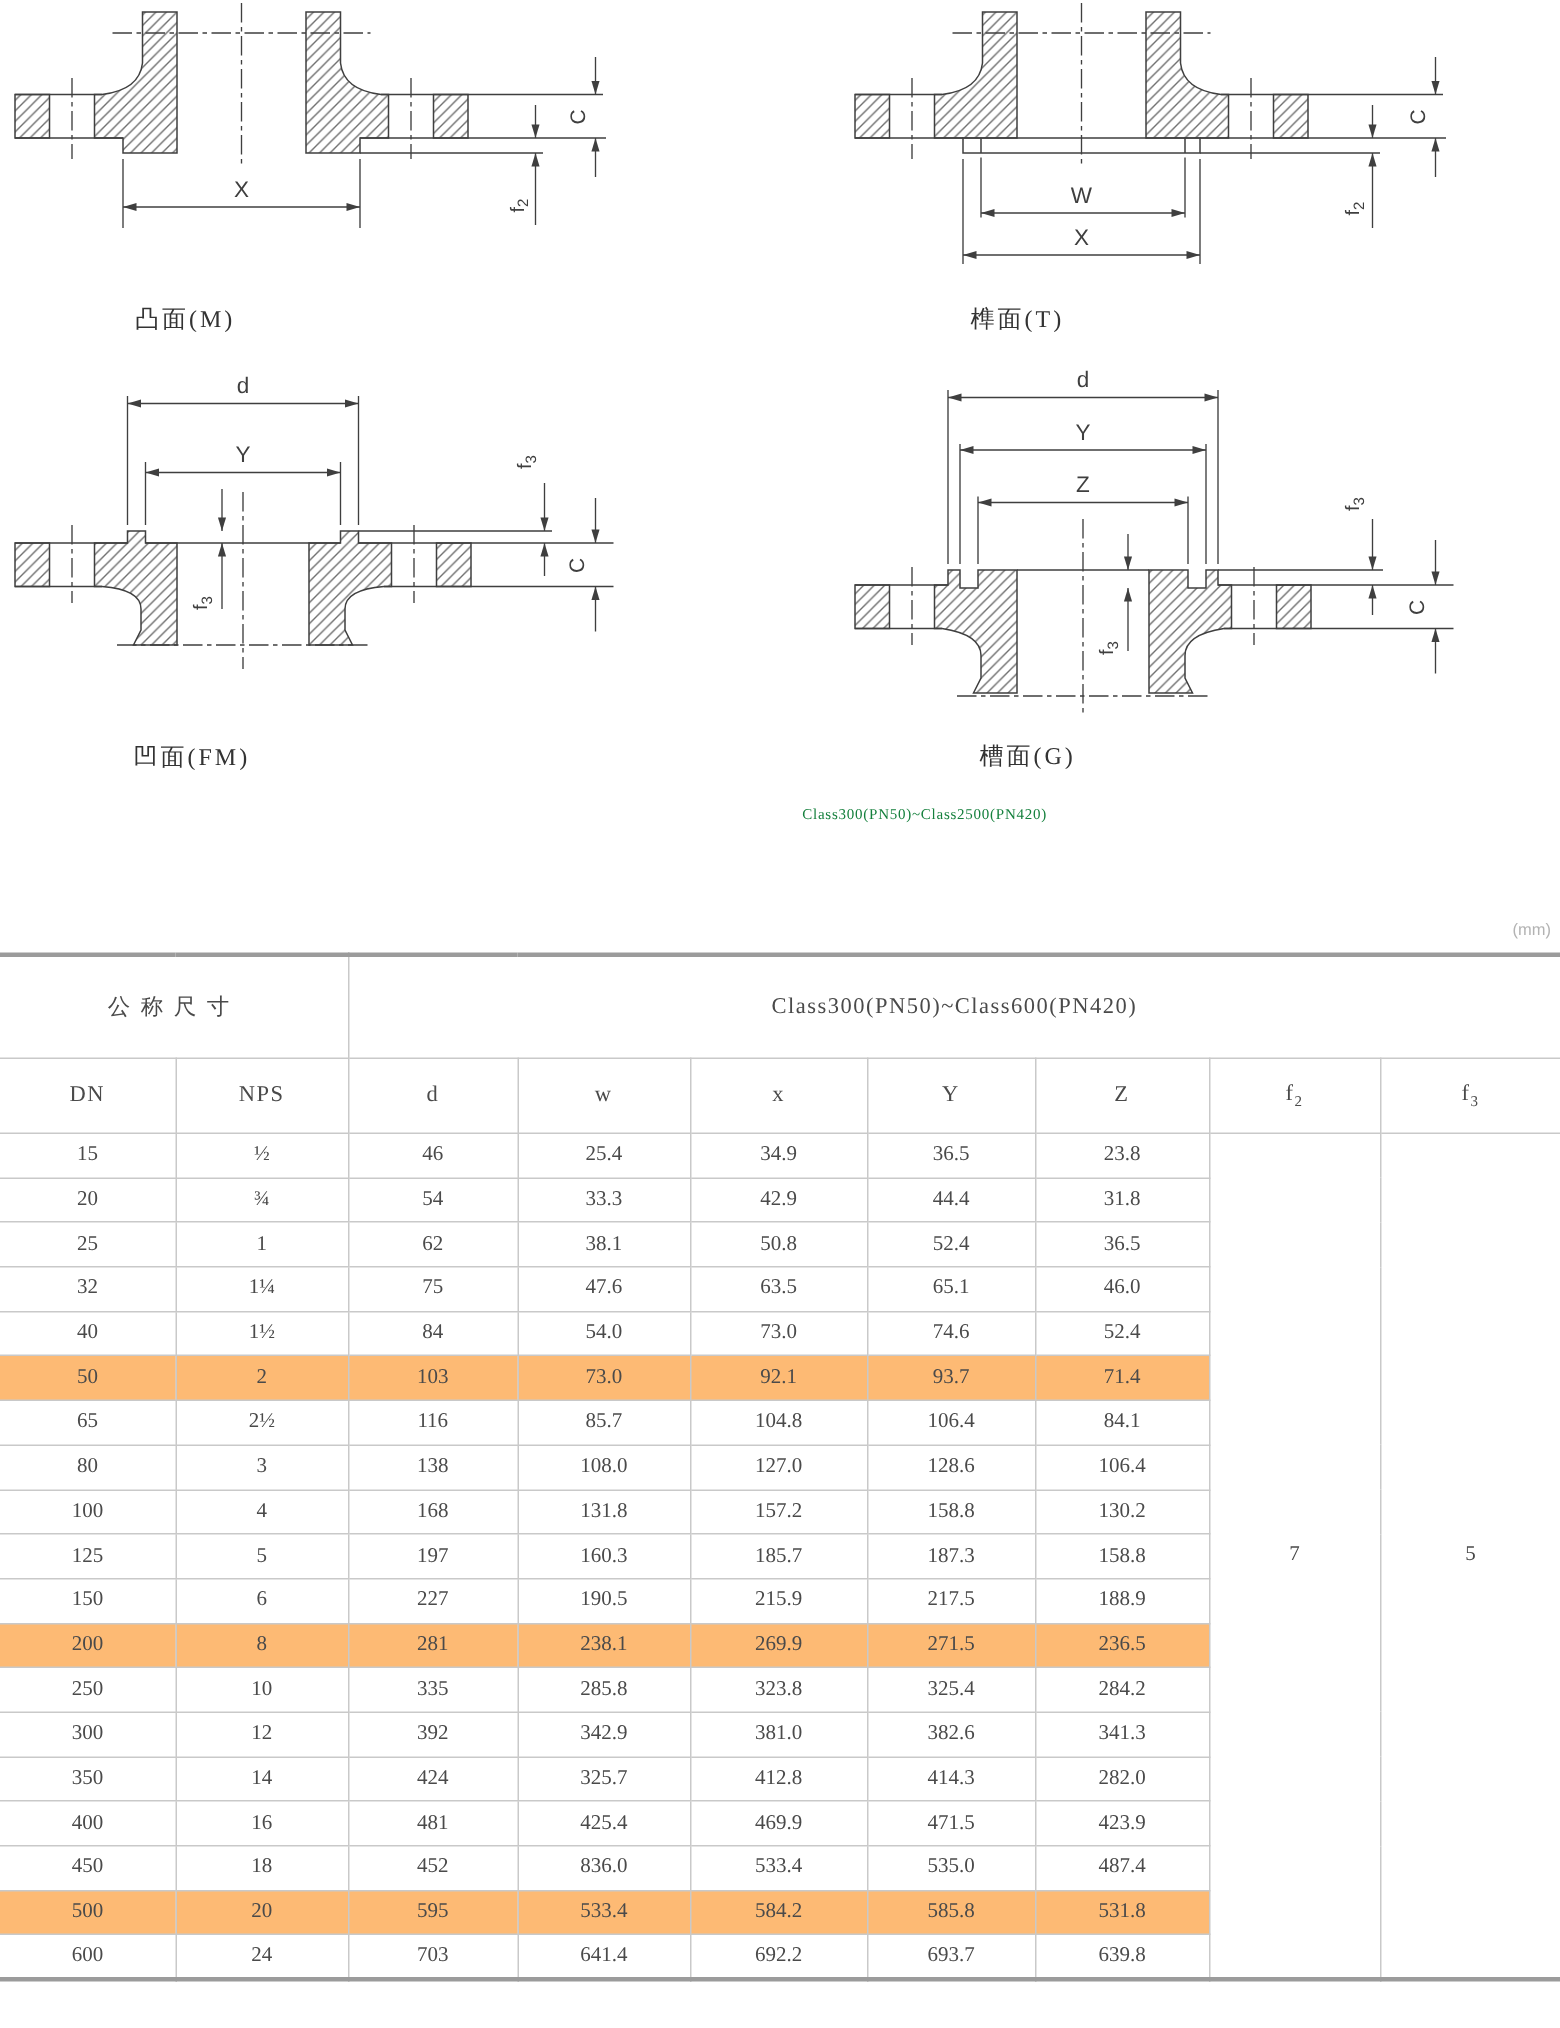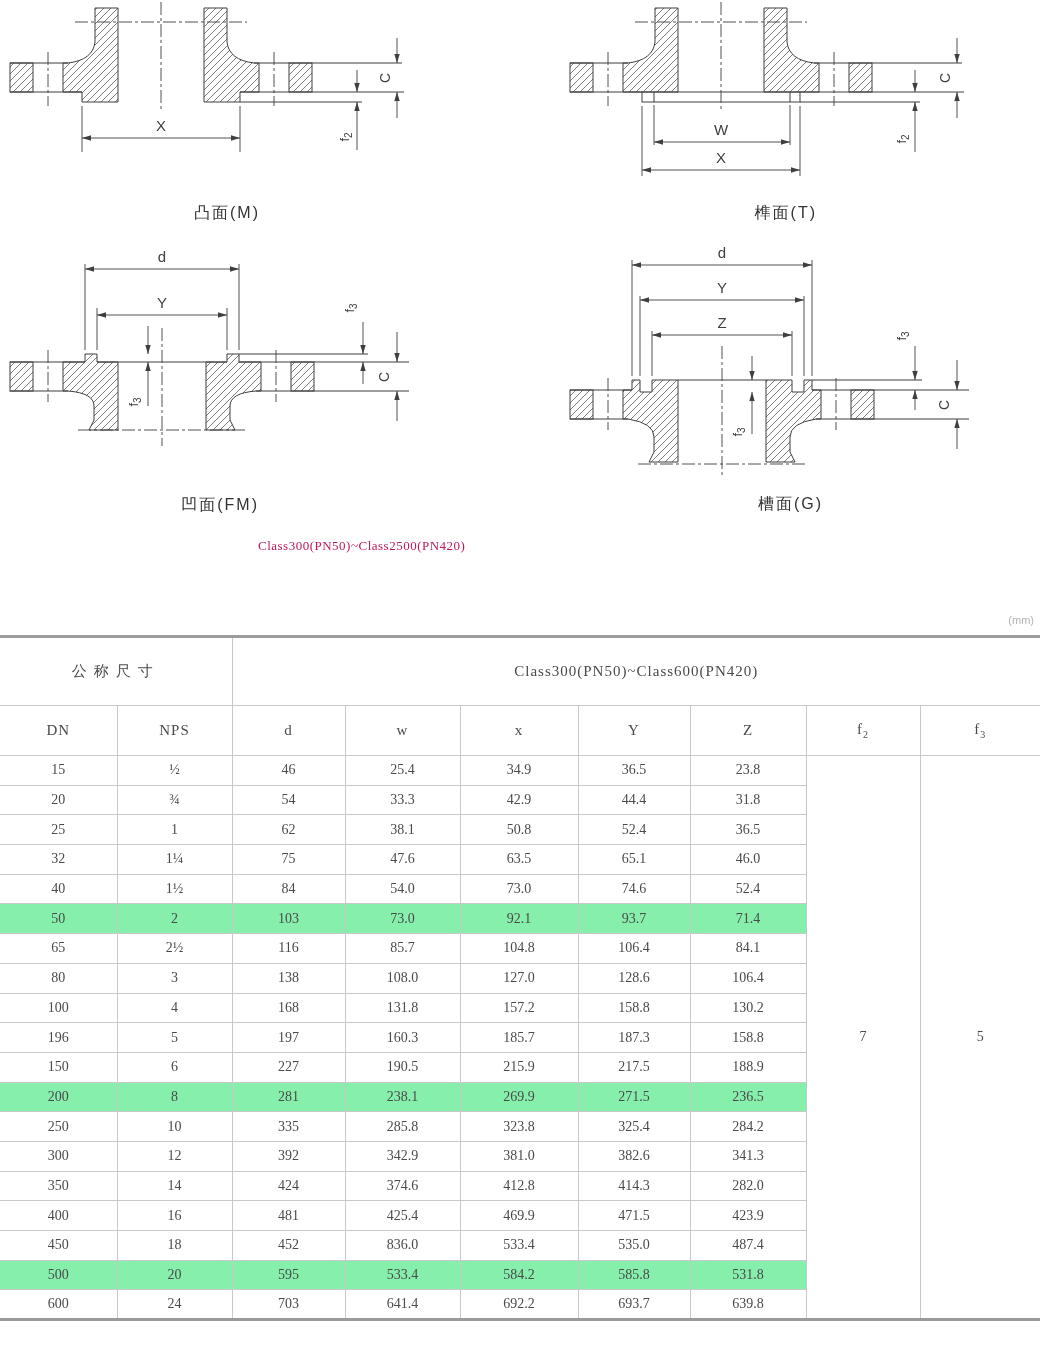--- a/index.html
+++ b/index.html
@@ -1,41 +1,41 @@
 <!DOCTYPE html>
 <html><head>
 <meta charset="utf-8">
 <style>
   html,body{margin:0;padding:0;background:#ffffff;}
   .page{position:relative;width:1040px;height:1352px;background:#ffffff;overflow:hidden;
         font-family:"Liberation Serif","DejaVu Serif",serif;color:#3f3f3f;}
   .abs{position:absolute;}
   svg{display:block;}
-  .drawing-caption{position:absolute;width:170px;text-align:right;
-      font-family:Liberation Sans, sans-serif;font-size:16px;color:#333;
+  .drawing-caption{position:absolute;width:170px;text-align:left;
+      font-family:Liberation Serif, serif;font-size:16px;color:#333;
       letter-spacing:2px;white-space:nowrap;}
-  .class-caption{position:absolute;left:258px;top:538px;width:440px;text-align:left;
-      font-size:13px;color:#be185d;letter-spacing:0.5px;}
+  .class-caption{position:absolute;left:258px;top:538px;width:440px;text-align:right;
+      font-size:10px;color:#15803d;letter-spacing:0.5px;}
   .section-title{position:absolute;left:4px;top:598px;
       font-family:"Liberation Sans","DejaVu Sans",sans-serif;
       font-size:16px;color:#6b6b6b;}
   .unit-label{position:absolute;right:6px;top:614px;font-family:"Liberation Sans","DejaVu Sans",sans-serif;
       font-size:11px;color:#b3b3b3;}
   table.dim{position:absolute;left:0;top:635px;width:1040px;border-collapse:collapse;table-layout:fixed;
       border-top:3px solid #9b9b9b;border-bottom:3px solid #9b9b9b;
       font-family:"Liberation Serif","DejaVu Serif",serif;}
   table.dim th, table.dim td{border:1px solid #c9c9c9;text-align:center;vertical-align:middle;
       padding:0;font-weight:normal;color:#4a4a4a;}
   table.dim th:first-child, table.dim td:first-child{border-left:none;}
   table.dim th:last-child, table.dim td:last-child{border-right:none;}
   tr.hgroup{height:69px;}
   tr.hcols{height:50px;}
   tr.data{height:29.7px;}
   tr.data td{font-size:14px;}
-  tr.shaded td{background:#86efac;}
+  tr.shaded td{background:#fdba74;}
   th.gh-nominal{font-size:15px;letter-spacing:7px;border-left:none;}
   th.gh-class{font-size:15px;letter-spacing:1px;border-right:none;}
   tr.hcols th{font-size:15px;letter-spacing:1px;}
   td.merged{background:#ffffff;font-size:15px;}
   sub{font-size:10px;}
 </style>
 </head>
 <body>
 
 <div class="page">
@@ -320,21 +320,21 @@
       <tr class="data">
           <td>100</td>
           <td>4</td>
           <td>168</td>
           <td>131.8</td>
           <td>157.2</td>
           <td>158.8</td>
           <td>130.2</td>
         </tr>
       <tr class="data">
-          <td>196</td>
+          <td>125</td>
           <td>5</td>
           <td>197</td>
           <td>160.3</td>
           <td>185.7</td>
           <td>187.3</td>
           <td>158.8</td>
         </tr>
       <tr class="data">
           <td>150</td>
           <td>6</td>
@@ -368,21 +368,21 @@
           <td>392</td>
           <td>342.9</td>
           <td>381.0</td>
           <td>382.6</td>
           <td>341.3</td>
         </tr>
       <tr class="data">
           <td>350</td>
           <td>14</td>
           <td>424</td>
-          <td>374.6</td>
+          <td>325.7</td>
           <td>412.8</td>
           <td>414.3</td>
           <td>282.0</td>
         </tr>
       <tr class="data">
           <td>400</td>
           <td>16</td>
           <td>481</td>
           <td>425.4</td>
           <td>469.9</td>

